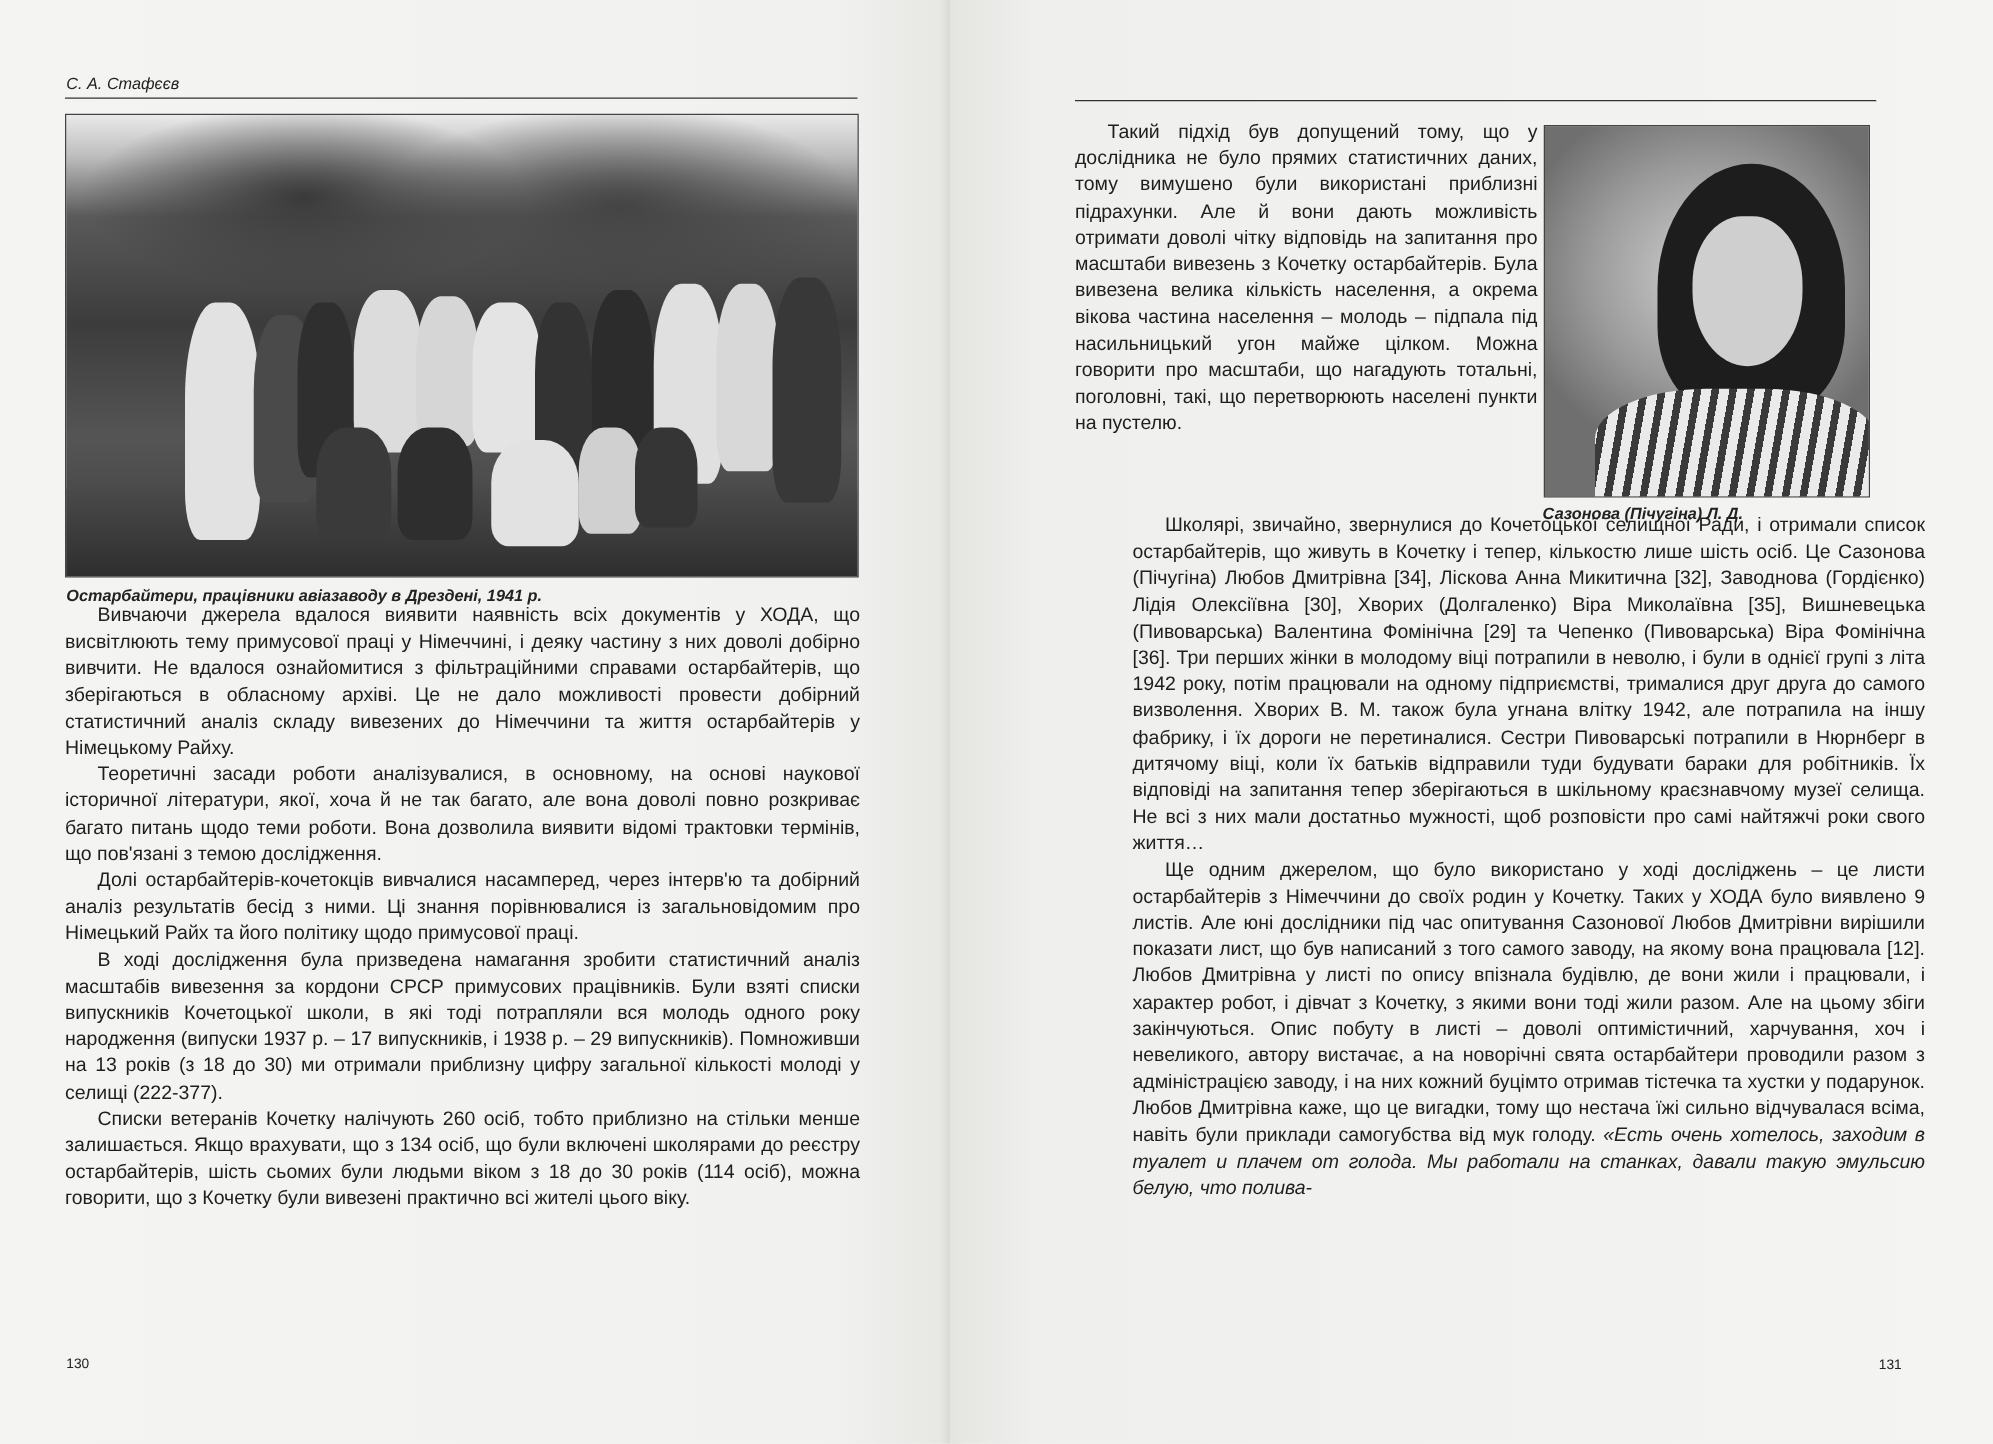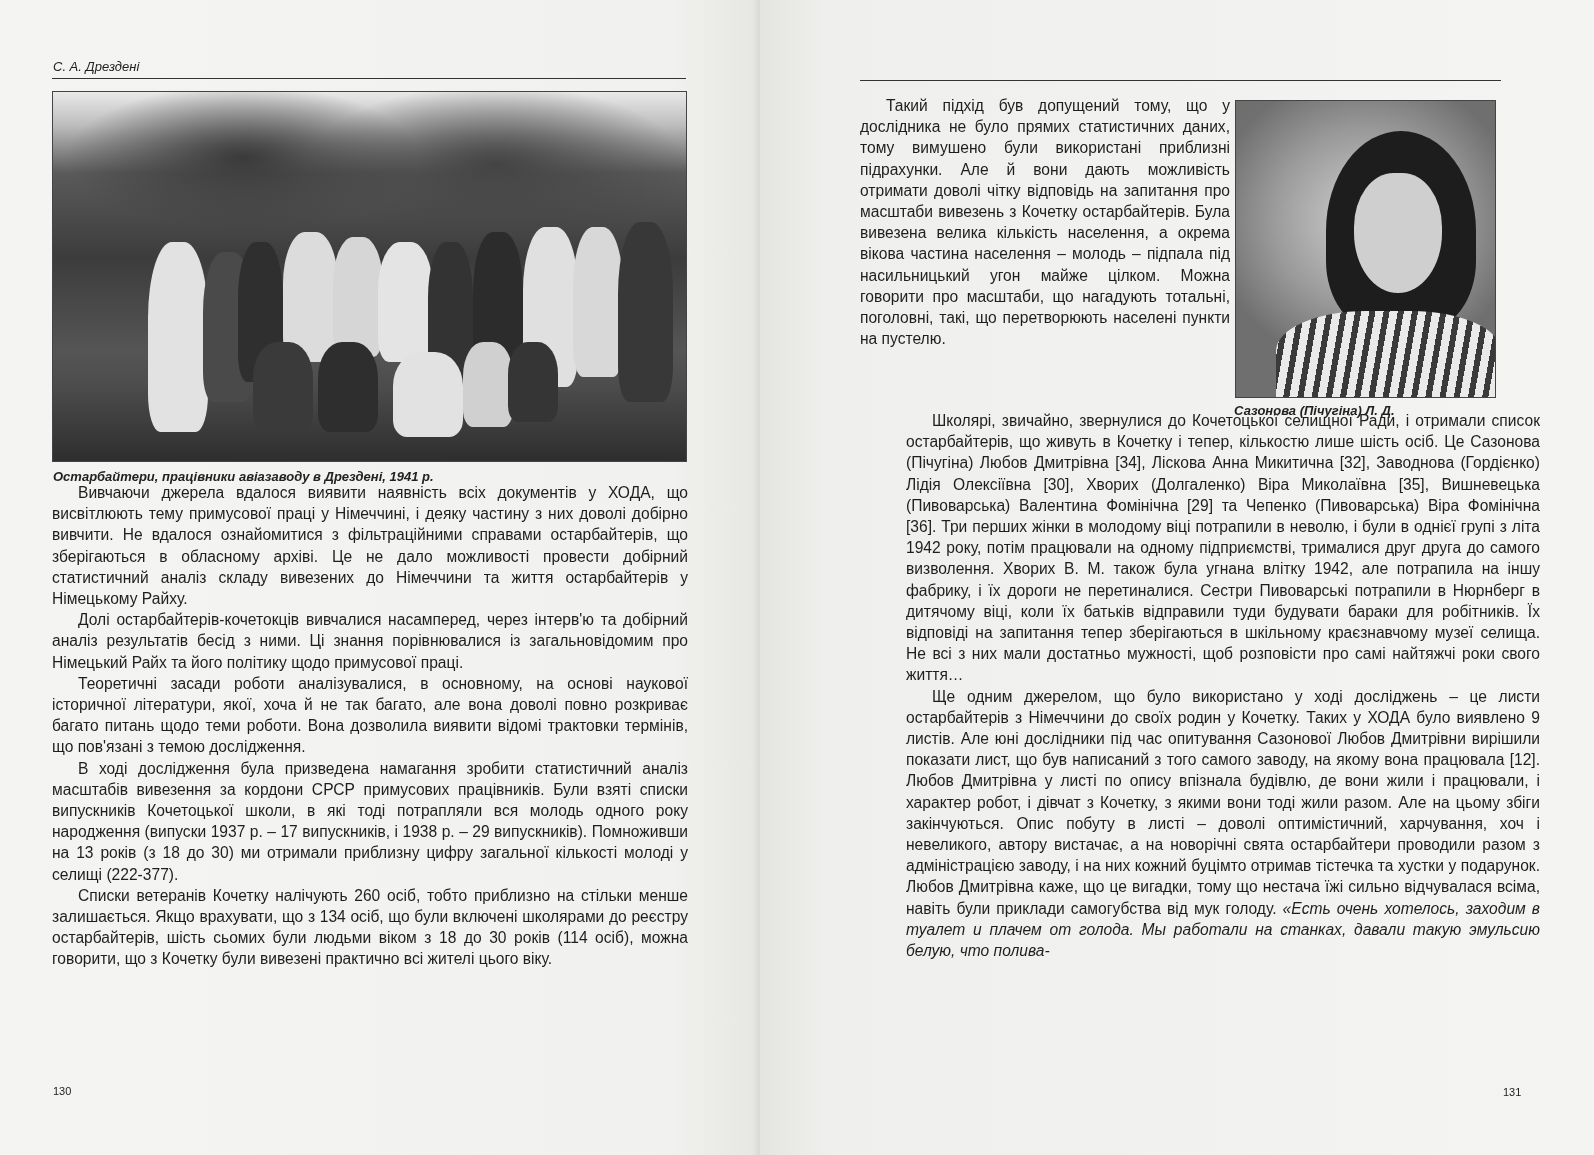--- a/index.html
+++ b/index.html
@@ -55,21 +55,21 @@
 
   .page-number { position: absolute; font-size: 11px; color: #222; }
   .left .page-number { left: 53px; top: 1085px; }
 </style>
 </head>
 <body>
 
 <div class="spread">
 
   <div class="page left">
-    <div class="running-head">С. А. Дрездені</div>
+    <div class="running-head">С. А. Стафєєв</div>
     <div class="head-rule"></div>
 
     <div class="photo group-photo">
       <div class="grass"></div>
       <div class="person" style="left:95px;top:150px;width:60px;height:190px;background:#e2e2e2;"></div>
       <div class="person" style="left:150px;top:160px;width:50px;height:150px;background:#4a4a4a;"></div>
       <div class="person" style="left:185px;top:150px;width:45px;height:140px;background:#2f2f2f;"></div>
       <div class="person" style="left:230px;top:140px;width:55px;height:130px;background:#dcdcdc;"></div>
       <div class="person" style="left:280px;top:145px;width:50px;height:120px;background:#d6d6d6;"></div>
       <div class="person" style="left:325px;top:150px;width:55px;height:120px;background:#e4e4e4;"></div>
@@ -81,22 +81,22 @@
       <div class="person" style="left:200px;top:250px;width:60px;height:90px;background:#3a3a3a;"></div>
       <div class="person" style="left:265px;top:250px;width:60px;height:90px;background:#2e2e2e;"></div>
       <div class="person" style="left:340px;top:260px;width:70px;height:85px;background:#e2e2e2;"></div>
       <div class="person" style="left:410px;top:250px;width:50px;height:85px;background:#d0d0d0;"></div>
       <div class="person" style="left:455px;top:250px;width:50px;height:80px;background:#353535;"></div>
     </div>
     <div class="caption">Остарбайтери, працівники авіазаводу в Дрездені, 1941 р.</div>
 
     <div class="text-block left-body">
       <p>Вивчаючи джерела вдалося виявити наявність всіх документів у ХОДА, що висвітлюють тему примусової праці у Німеччині, і деяку частину з них доволі добірно вивчити. Не вдалося ознайомитися з фільтраційними справами остарбайтерів, що зберігаються в обласному архіві. Це не дало можливості провести добірний статистичний аналіз складу вивезених до Німеччини та життя остарбайтерів у Німецькому Райху.</p>
+      <p>Теоретичні засади роботи аналізувалися, в основному,  на основі наукової історичної літератури, якої, хоча й не так багато, але вона доволі повно розкриває багато питань щодо теми роботи. Вона дозволила виявити відомі трактовки термінів, що пов'язані з темою дослідження.</p>
       <p>Долі остарбайтерів-кочетокців вивчалися насамперед, через інтерв'ю та добірний аналіз результатів бесід з ними. Ці знання порівнювалися із загальновідомим про Німецький Райх та його політику щодо примусової праці.</p>
-      <p>Теоретичні засади роботи аналізувалися, в основному,  на основі наукової історичної літератури, якої, хоча й не так багато, але вона доволі повно розкриває багато питань щодо теми роботи. Вона дозволила виявити відомі трактовки термінів, що пов'язані з темою дослідження.</p>
       <p>В ході дослідження була призведена намагання зробити статистичний аналіз масштабів вивезення за кордони СРСР примусових працівників. Були взяті списки випускників Кочетоцької школи, в які тоді потрапляли вся молодь одного року народження (випуски 1937 р. – 17 випускників, і 1938 р. – 29 випускників). Помноживши на 13 років  (з 18 до 30) ми отримали приблизну цифру загальної кількості молоді у селищі (222-377).</p>
       <p>Списки ветеранів Кочетку налічують 260 осіб, тобто приблизно на стільки менше залишається. Якщо врахувати, що з 134 осіб, що були включені школярами до реєстру остарбайтерів, шість сьомих були людьми віком з 18 до 30 років (114 осіб), можна говорити, що з Кочетку були вивезені практично всі жителі цього віку.</p>
     </div>
 
     <div class="page-number">130</div>
   </div>
 
   <div class="gutter"></div>
 
   <div class="page right">

